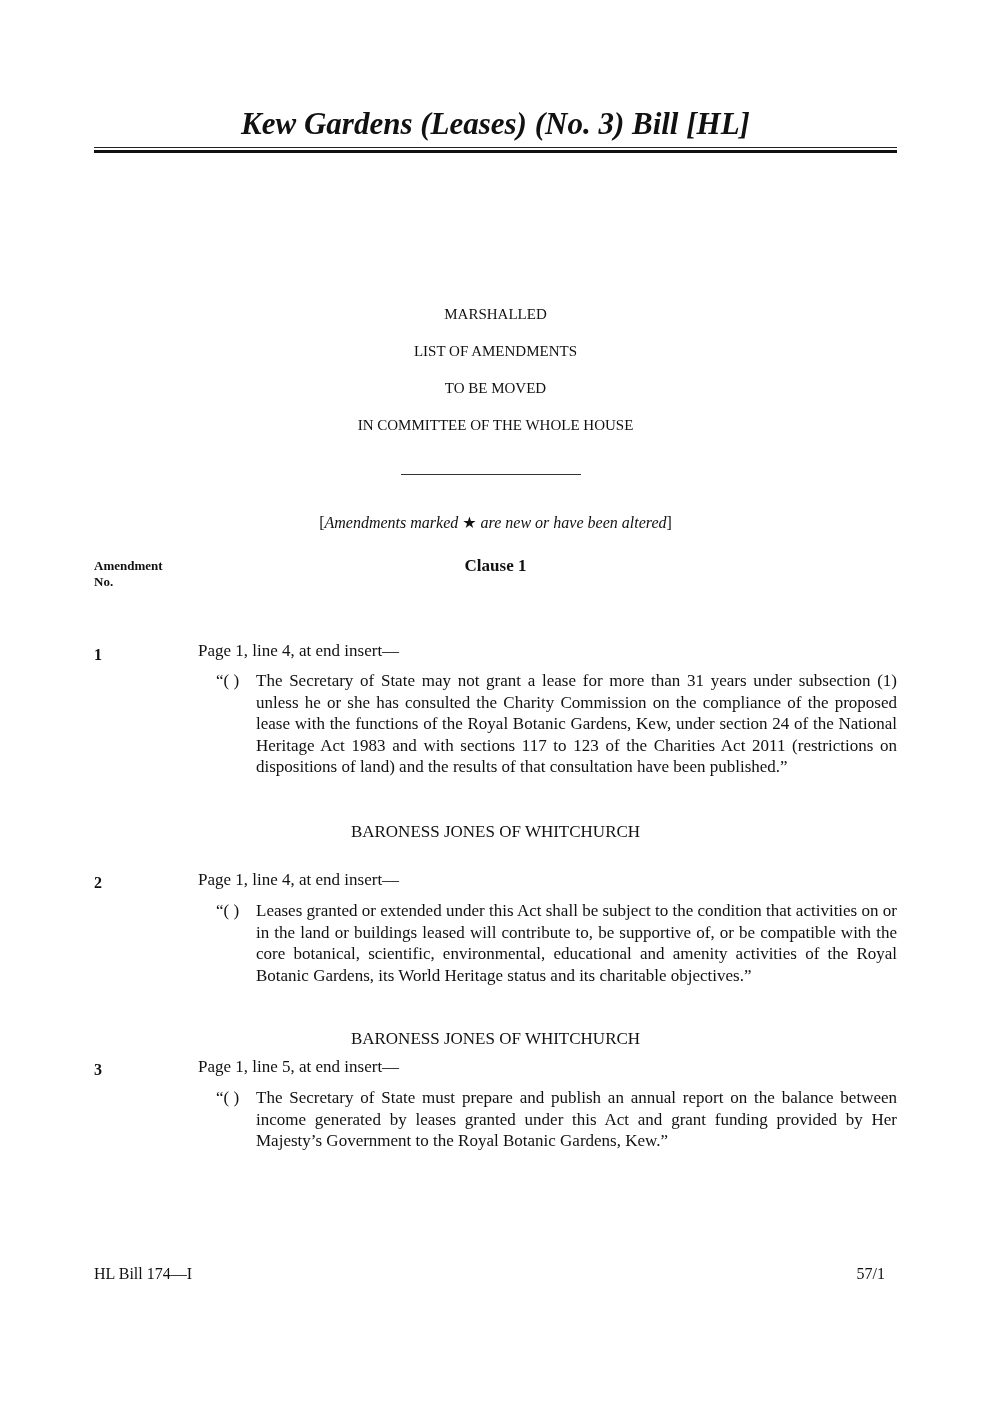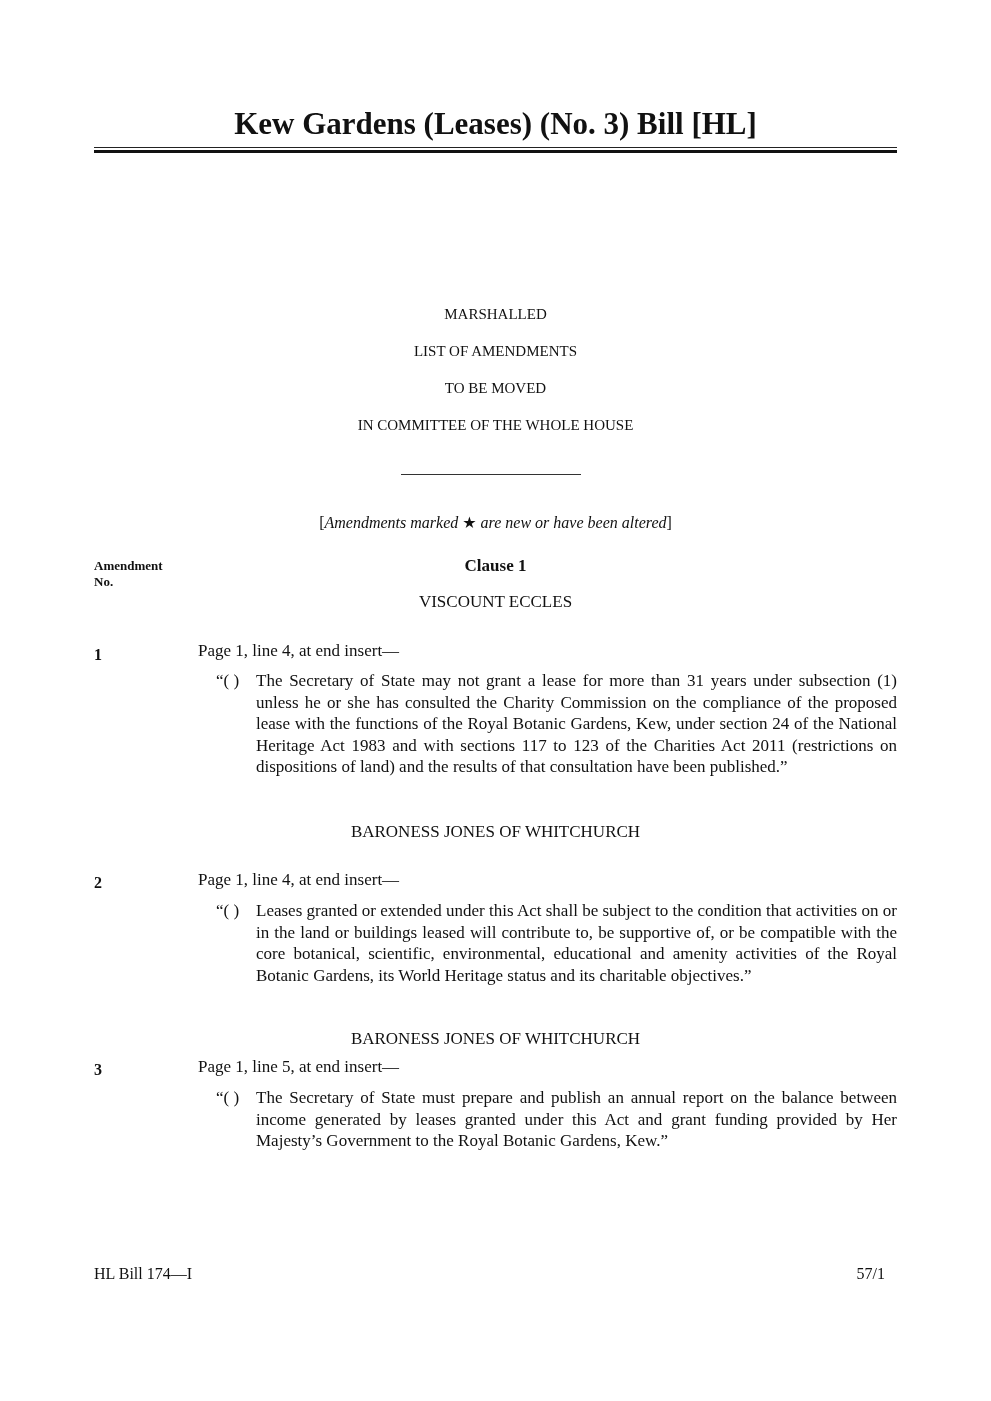--- a/index.html
+++ b/index.html
@@ -3,21 +3,21 @@
   <meta charset="utf-8">
   <style>
     html, body { margin: 0; padding: 0; background: #ffffff; }
     body {
       width: 991px; height: 1401px; position: relative; overflow: hidden;
       font-family: "Liberation Serif", "DejaVu Serif", serif;
       color: #111111;
     }
     .title {
       position: absolute; left: 94px; width: 803px; top: 106px;
-      text-align: center; font-size: 31px; font-weight: bold; letter-spacing: 0px;
+      text-align: center; font-size: 31px; font-weight: bold; letter-spacing: 0px; font-style: italic;
     }
     .rule-thin { position: absolute; left: 94px; width: 803px; top: 147px; height: 1px; background: #222; }
     .rule-thick { position: absolute; left: 94px; width: 803px; top: 150px; height: 3px; background: #111; }
 
     .heading-line {
       position: absolute; left: 94px; width: 803px; text-align: center; font-size: 15px;
     }
     .sep { position: absolute; left: 401px; width: 180px; top: 474px; height: 1px; background: #333; }
     .note {
       position: absolute; left: 94px; width: 803px; top: 513px; text-align: center; font-size: 16px;
@@ -68,21 +68,20 @@
 
 <div class="note"><span>[</span><i>Amendments marked </i><span>★</span><i> are new or have been altered</i><span>]</span></div>
 
 <div class="amend-label">
   <div>Amendment</div>
   <div>No.</div>
 </div>
 <div class="clause">Clause 1</div>
 
 <div class="sponsor" style="top:591px">
-  <div>VISCOUNT ECCLES</div>
 </div>
 <div class="amend-no" style="top:646px">1</div>
 <div class="instr" style="top:641px">Page 1, line 4, at end insert—</div>
 <div class="quote-block" style="top:670px">
   <span class="quote-open">“( )</span>
   <div class="quote-text">The Secretary of State may not grant a lease for more than 31 years under subsection (1) unless he or she has consulted the Charity Commission on the compliance of the proposed lease with the functions of the Royal Botanic Gardens, Kew, under section 24 of the National Heritage Act 1983 and with sections 117 to 123 of the Charities Act 2011 (restrictions on dispositions of land) and the results of that consultation have been published.”</div>
 </div>
 
 <div class="sponsor" style="top:821px">
   <div>BARONESS JONES OF WHITCHURCH</div>

